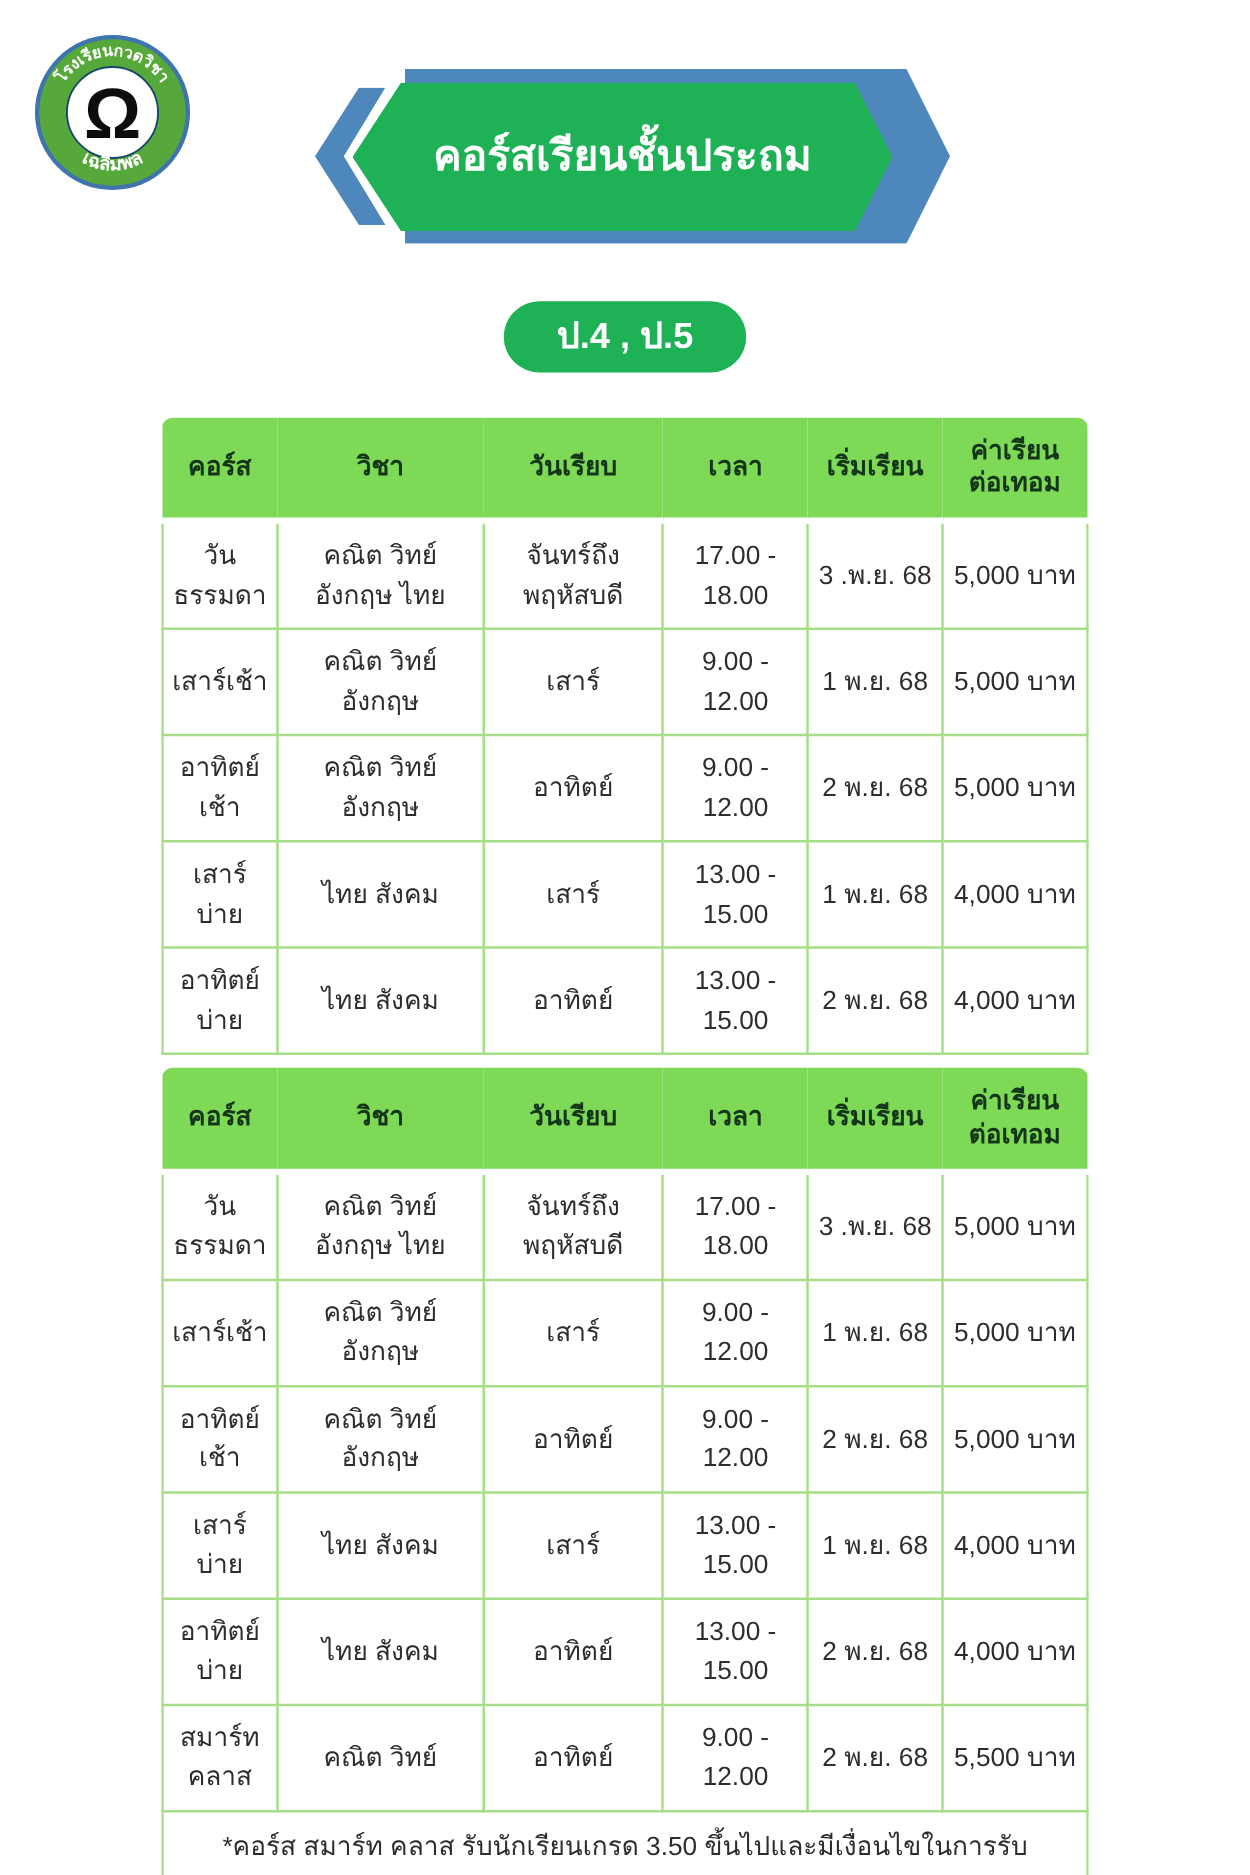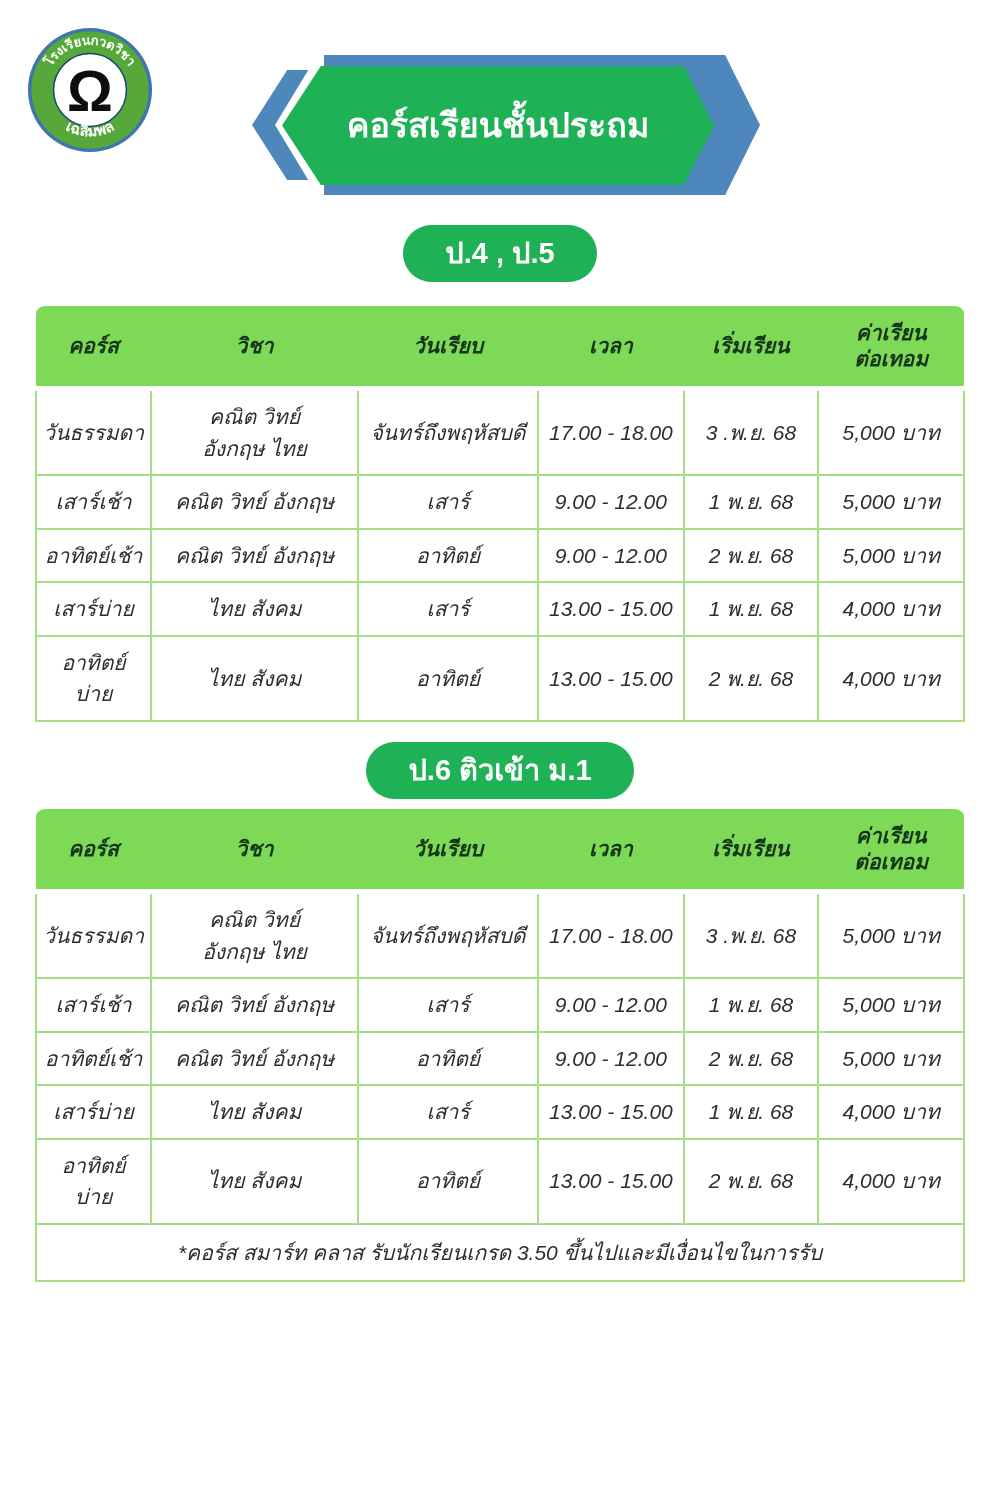--- a/index.html
+++ b/index.html
@@ -39,27 +39,27 @@
     color: #ffffff; font-weight: bold; font-size: 34px; line-height: 1.55;
     text-align: center; white-space: nowrap;
   }
 
   
   .pill {
     background: #1fb155; color: #ffffff; font-weight: bold; font-size: 29px;
     padding: 11px 42px; border-radius: 32px; width: fit-content; margin: 0 auto;
     line-height: 1.2; text-align: center;
   }
-  .pill-1 { margin-top: 20px; }
+  .pill-1 { margin-top: 36px; }
   .pill-2 { margin-top: 20px; }
 
   
   .table-wrap {
-    width: 930px; margin: 24px auto 0 auto;
-    border-radius: 10px 10px 0 0; overflow: hidden; font-style: italic;
+    width: 742px; margin: 36px auto 0 auto;
+    border-radius: 10px 10px 0 0; overflow: hidden;
   }
   .table-wrap.second { margin-top: 10px; }
   table { border-collapse: collapse; width: 100%; table-layout: fixed; }
   col.c1 { width: 12.4%; } col.c2 { width: 22.3%; } col.c3 { width: 19.4%; }
   col.c4 { width: 15.7%; } col.c5 { width: 14.5%; } col.c6 { width: 15.7%; }
   th {
     background: #7ed957; color: #14351a; font-weight: bold; font-size: 21px;
     padding: 14px 4px; border: none; border-bottom: 5px solid #ffffff;
     white-space: pre-line; line-height: 1.25; text-align: center; vertical-align: middle;
   }
@@ -166,21 +166,20 @@
             <td>ไทย สังคม</td>
             <td>อาทิตย์</td>
             <td>13.00 - 15.00</td>
             <td>2 พ.ย. 68</td>
             <td>4,000 บาท</td>
           </tr>
         </tbody>
     </table>
   </div>
 
-  <div class="pill pill-2">ป.6 ติวเข้า ม.1</div>
 
   <div class="table-wrap second">
     <table>
       <colgroup>
         <col class="c1">
           <col class="c2">
           <col class="c3">
           <col class="c4">
           <col class="c5">
           <col class="c6">
@@ -231,20 +230,28 @@
             <td>4,000 บาท</td>
           </tr>
           <tr>
             <td>อาทิตย์บ่าย</td>
             <td>ไทย สังคม</td>
             <td>อาทิตย์</td>
             <td>13.00 - 15.00</td>
             <td>2 พ.ย. 68</td>
             <td>4,000 บาท</td>
           </tr>
+          <tr>
+            <td>สมาร์ท คลาส</td>
+            <td>คณิต วิทย์</td>
+            <td>อาทิตย์</td>
+            <td>9.00 - 12.00</td>
+            <td>2 พ.ย. 68</td>
+            <td>5,500 บาท</td>
+          </tr>
         </tbody>
       <tbody>
         <tr>
           <td class="note-cell" colspan="6">*คอร์ส สมาร์ท คลาส รับนักเรียนเกรด 3.50 ขึ้นไปและมีเงื่อนไขในการรับ</td>
         </tr>
       </tbody>
     </table>
   </div>
 
 </div>

